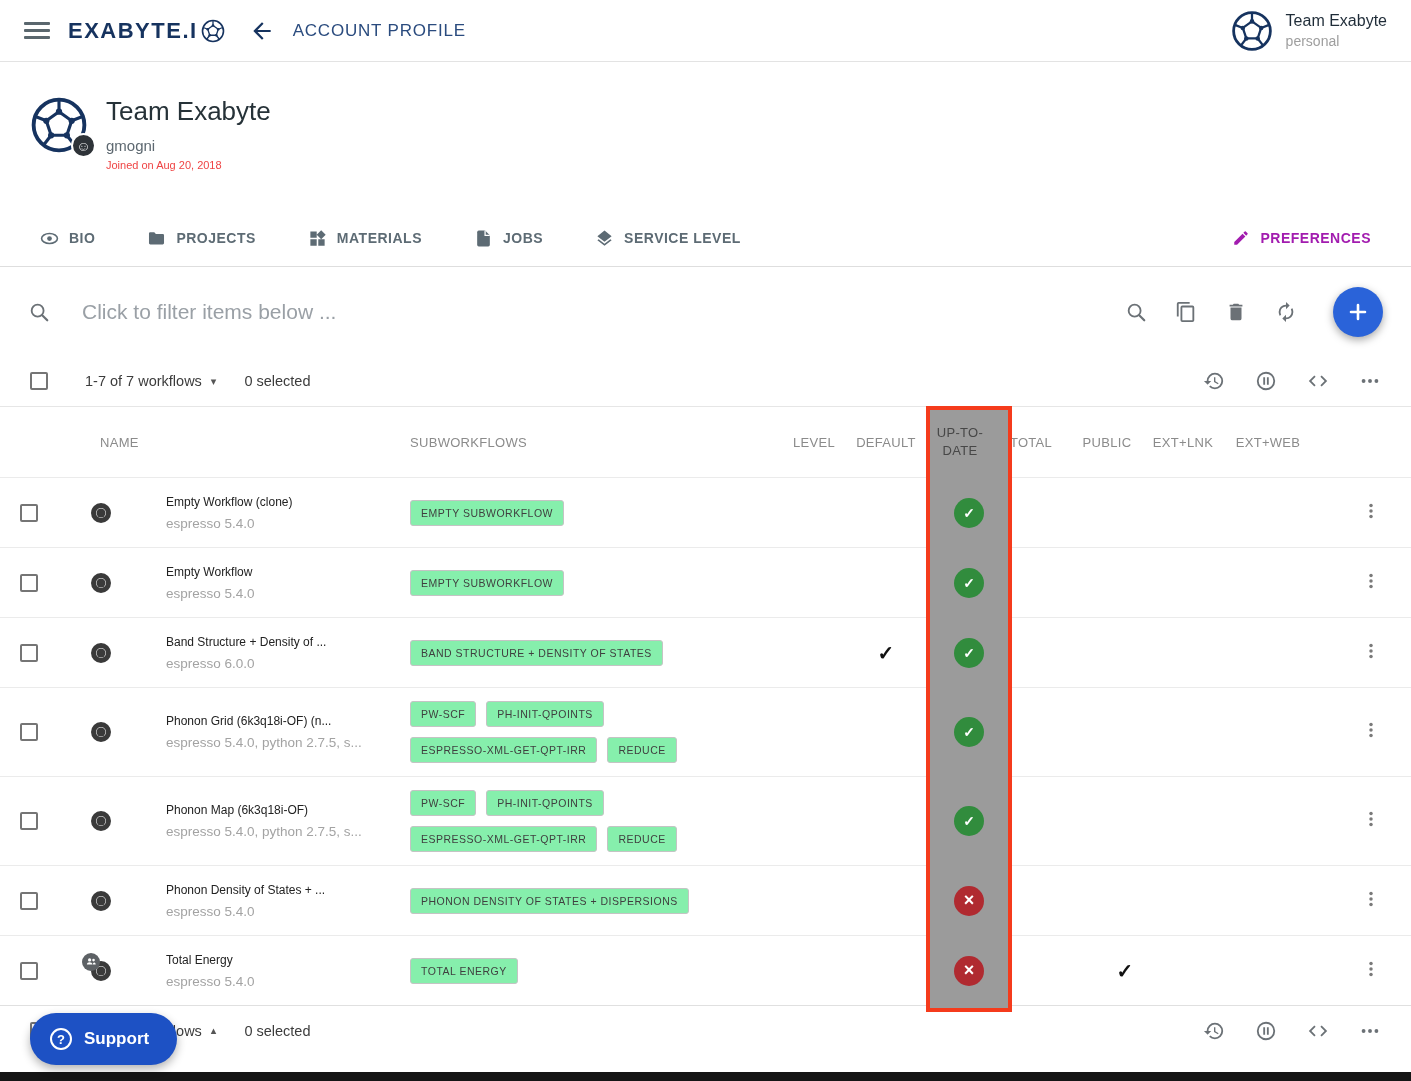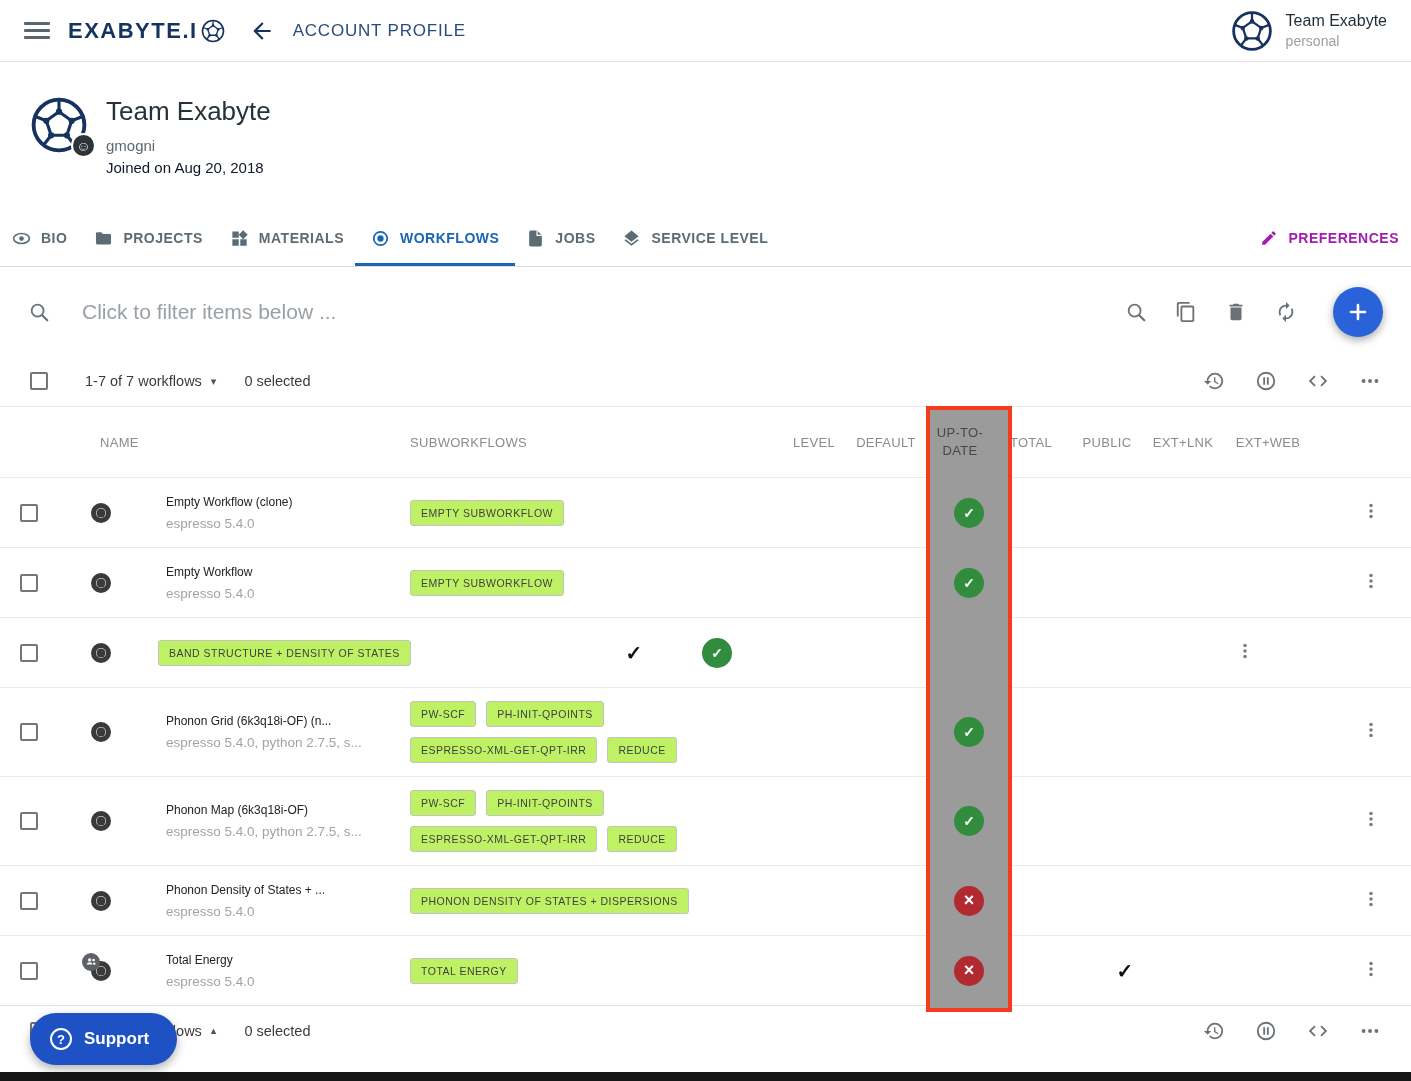--- a/index.html
+++ b/index.html
@@ -21,24 +21,24 @@
   .acct-name { font-size:16px; color:#1f2c38; margin-bottom:3px; }
   .acct-type { font-size:14px; color:#9e9e9e; }
 
   
   .profile { display:flex; align-items:flex-start; gap:18px; padding:34px 28px 33px 30px; height:148px; }
   .avatar-wrap { position:relative; color:#16335f; }
   .avatar-wrap .ball { width:58px; height:58px; }
   .avatar-badge { position:absolute; right:-8px; bottom:-4px; width:25px; height:25px; border-radius:50%; background:#2e3338; color:#eee; display:flex; align-items:center; justify-content:center; font-size:14px; border:2px solid #fff; }
   .profile-name { font-size:26px; color:#263238; margin-bottom:10px; }
   .profile-user { font-size:15px; color:#5d6870; margin-bottom:5px; }
-  .profile-joined { font-size:15px; color:#0f172a; }
+  .profile-joined { font-size:11px; color:#ef4444; }
 
   
-  .tabs { display:flex; align-items:center; height:57px; padding:0 12px; border-bottom:1px solid #dedede; gap:27px; }
+  .tabs { display:flex; align-items:center; height:57px; padding:0 40px; border-bottom:1px solid #dedede; gap:52px; }
   .tab { display:flex; align-items:center; gap:10px; color:#5d6b74; font-size:14px; letter-spacing:.5px; font-weight:bold; height:100%; position:relative; cursor:pointer; white-space:nowrap; }
   .tab .icon { width:19px; height:19px; }
   .tab.active { color:#1767b2; }
   .tab.active::after { content:""; position:absolute; left:-16px; right:-16px; bottom:0; height:3px; background:#1767b2; }
   .preferences { margin-left:auto; display:flex; align-items:center; gap:10px; color:#a21caf; font-size:14px; font-weight:bold; letter-spacing:.5px; cursor:pointer; }
   .preferences .icon { width:18px; height:18px; }
 
   
   .filter-bar { display:flex; align-items:center; height:89px; padding:0 28px; gap:32px; }
   .filter-bar .icon { width:22px; height:22px; color:#6b7176; flex:none; }
@@ -82,21 +82,21 @@
   .cc7 { width:78px; display:flex; justify-content:center; }
   .cc8 { width:82px; }
   .cc9 { width:70px; display:flex; justify-content:center; }
   .cc10 { width:82px; }
   .cc11 { width:88px; }
   .cc12 { flex:1; display:flex; justify-content:center; }
 
   .wf-name { font-size:12px; color:#222; margin-bottom:7px; white-space:nowrap; overflow:hidden; }
   .wf-sub { font-size:13.5px; color:#a3a3a3; white-space:nowrap; overflow:hidden; }
   .chips { display:flex; flex-wrap:wrap; gap:10px 10px; }
-  .chip { font-size:10.5px; letter-spacing:.5px; color:#3f3f3f; border:1px solid #c4c4c4; border-radius:3px; padding:6px 10px; background:#bef264; white-space:nowrap; }
+  .chip { font-size:10.5px; letter-spacing:.5px; color:#3f3f3f; border:1px solid #c4c4c4; border-radius:3px; padding:6px 10px; background:#86efac; white-space:nowrap; }
 
   .wf-icon { width:20px; height:20px; border:5px solid #3a3a3a; border-radius:50%; position:relative; }
   .wf-icon::after { content:""; position:absolute; top:50%; left:50%; transform:translate(-50%,-50%); width:9px; height:9px; border-radius:50%; background:#3a3a3a; }
   .wf-badge { position:absolute; top:-13px; left:-14px; width:18px; height:18px; border-radius:50%; background:#5d6165; display:flex; align-items:center; justify-content:center; }
   .wf-badge svg { width:13px; height:13px; }
 
   .badge { width:30px; height:30px; border-radius:50%; display:flex; align-items:center; justify-content:center; color:#fff; position:relative; z-index:4; font-weight:bold; }
   .badge.ok { background:#318c3d; font-size:14px; }
   .badge.bad { background:#b02a30; font-size:18px; }
   .check { font-size:20px; font-weight:bold; color:#111; }
@@ -217,27 +217,20 @@
         <path d="M2.5 5.5A1.5 1.5 0 0 1 4 4h5.2l2 2.3H20a1.5 1.5 0 0 1 1.5 1.5v10a1.7 1.7 0 0 1-1.7 1.7H4.2a1.7 1.7 0 0 1-1.7-1.7z"></path>
       </svg>
       <span>PROJECTS</span>
     </div>
     <div class="tab">
       <svg class="icon" viewBox="0 0 24 24" fill="currentColor">
         <path d="M13 13v8h8v-8h-8zM3 21h8v-8H3v8zM3 3v8h8V3H3zm13.66-1.31L11 7.34 16.66 13l5.66-5.66-5.66-5.65z"></path>
       </svg>
       <span>MATERIALS</span>
     </div>
-    <div class="tab active">
-      <svg class="icon" viewBox="0 0 24 24">
-        <circle cx="12" cy="12" r="8.5" fill="none" stroke="currentColor" stroke-width="2.2"></circle>
-        <circle cx="12" cy="12" r="4" fill="currentColor"></circle>
-      </svg>
-      <span>WORKFLOWS</span>
-    </div>
     <div class="tab">
       <svg class="icon" viewBox="0 0 24 24">
         <path d="M6 2h8l6 6v12a2 2 0 0 1-2 2H6a2 2 0 0 1-2-2V4a2 2 0 0 1 2-2z" fill="currentColor"></path>
         <path d="M14 2v6h6" fill="none" stroke="#fff" stroke-width="1.6"></path>
       </svg>
       <span>JOBS</span>
     </div>
     <div class="tab">
       <svg class="icon" viewBox="0 0 24 24" fill="currentColor">
         <path d="M11.99 18.54l-7.37-5.73L3 14.07l9 7 9-7-1.63-1.27-7.38 5.74zM12 16l7.36-5.73L21 9l-9-7-9 7 1.63 1.27L12 16z"></path>
@@ -386,20 +379,24 @@
               </svg></div>
           </div>
         </div>
         <div class="row">
           <div class="cell cc1">
             <div class="cbx"></div>
           </div>
           <div class="cell cc2">
             <div class="wf-icon"></div>
           </div>
+          <div class="cell cc3">
+            <div class="wf-name">Band Structure + Density of ...</div>
+            <div class="wf-sub">espresso 6.0.0</div>
+          </div>
           <div class="cell cc4">
             <div class="chips">
               <span class="chip">BAND STRUCTURE + DENSITY OF STATES</span>
             </div>
           </div>
           <div class="cell cc5"></div>
           <div class="cell cc6">
             <span class="check">✓</span>
           </div>
           <div class="cell cc7">

